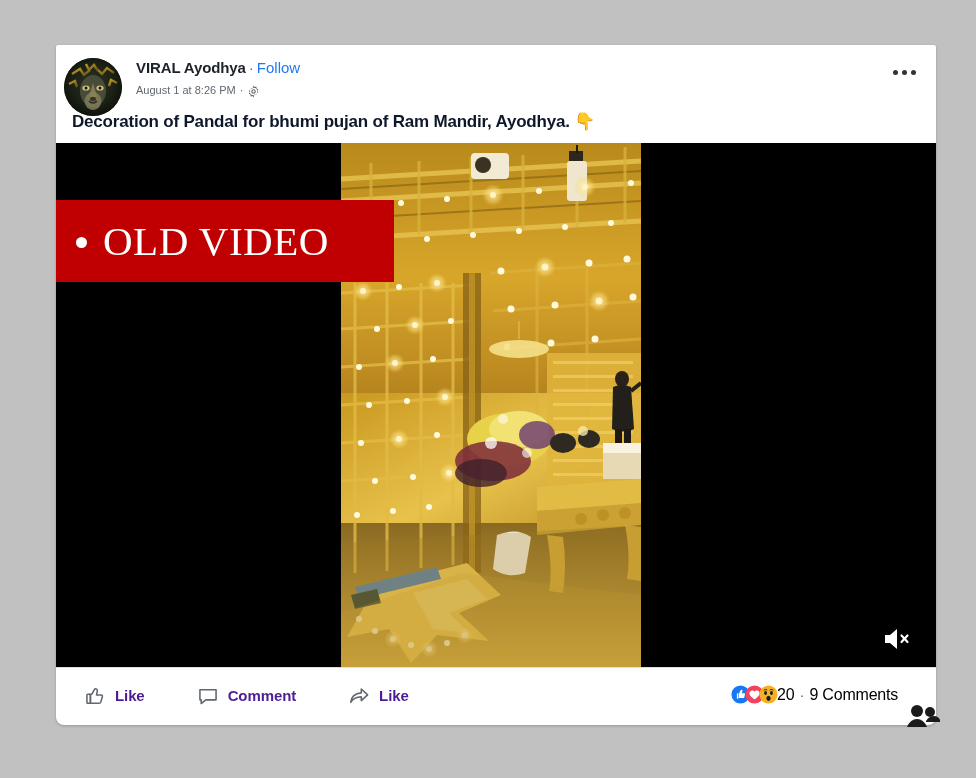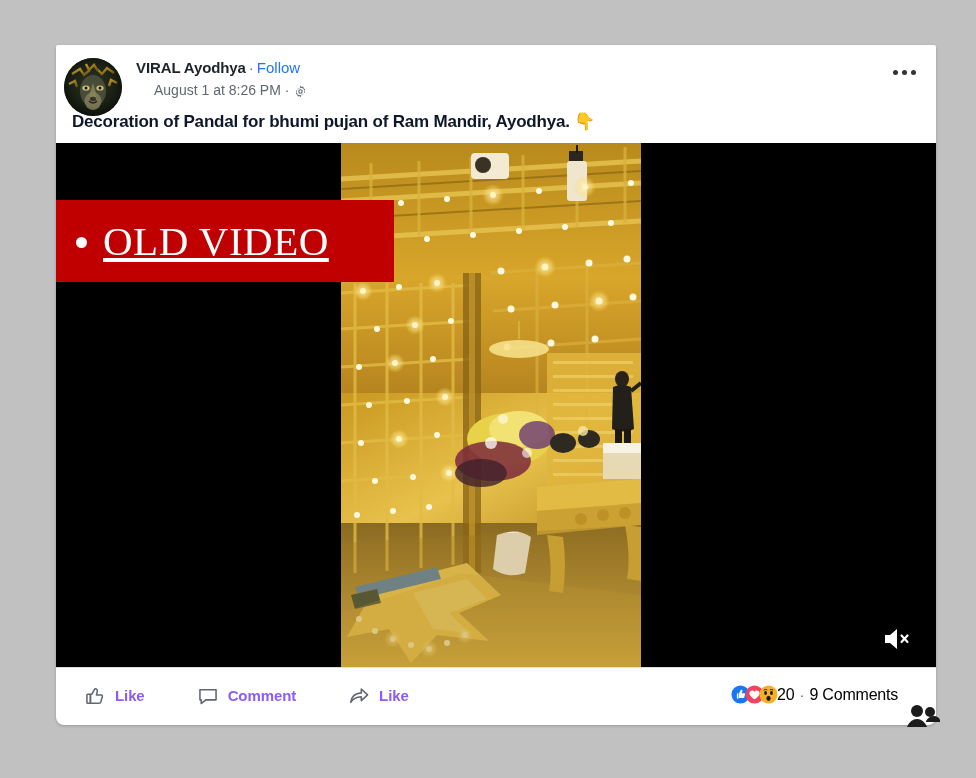--- a/index.html
+++ b/index.html
@@ -70,26 +70,25 @@
     color: #606770;
     padding: 0 3px;
   }
   .follow-link {
     color: #2078f4;
     font-weight: normal;
     cursor: pointer;
   }
   .meta-row {
     margin-top: 3px;
-    font-size: 14px;
+    font-size: 11px;
     line-height: 18px;
     color: #606770;
     white-space: nowrap;
     display: flex;
-    margin-left: 18px;
   }
   .meta-time { cursor: pointer; }
   .meta-dot { padding: 0 4px; color: #606770; }
   .gear-icon {
     display: inline-flex;
     align-items: center;
     position: relative;
     top: 1px;
   }
 
@@ -167,21 +166,20 @@
     flex: none;
     margin-right: 16px;
     margin-top: 2px;
   }
   .banner-text {
     color: #ffffff;
     font-family: "Liberation Serif", serif;
     font-size: 41px;
     line-height: 44px;
     letter-spacing: 0.5px;
-    text-decoration: underline;
   }
 
   .mute-button {
     position: absolute;
     right: 22px;
     bottom: 13px;
     width: 34px;
     height: 30px;
     display: flex;
     align-items: center;
@@ -208,21 +206,21 @@
     display: flex;
     align-items: center;
     margin-right: 40px;
     cursor: pointer;
     padding: 4px 6px;
     border-radius: 4px;
   }
   .action-btn .lbl {
     font-size: 15px;
     font-weight: bold;
-    color: #8b5cf6;
+    color: #4c1d95;
     margin-left: 9px;
     letter-spacing: -0.1px;
   }
 
   .counts-row {
     position: absolute;
     right: 0px;
     top: 17px;
     display: flex;
     align-items: center;

